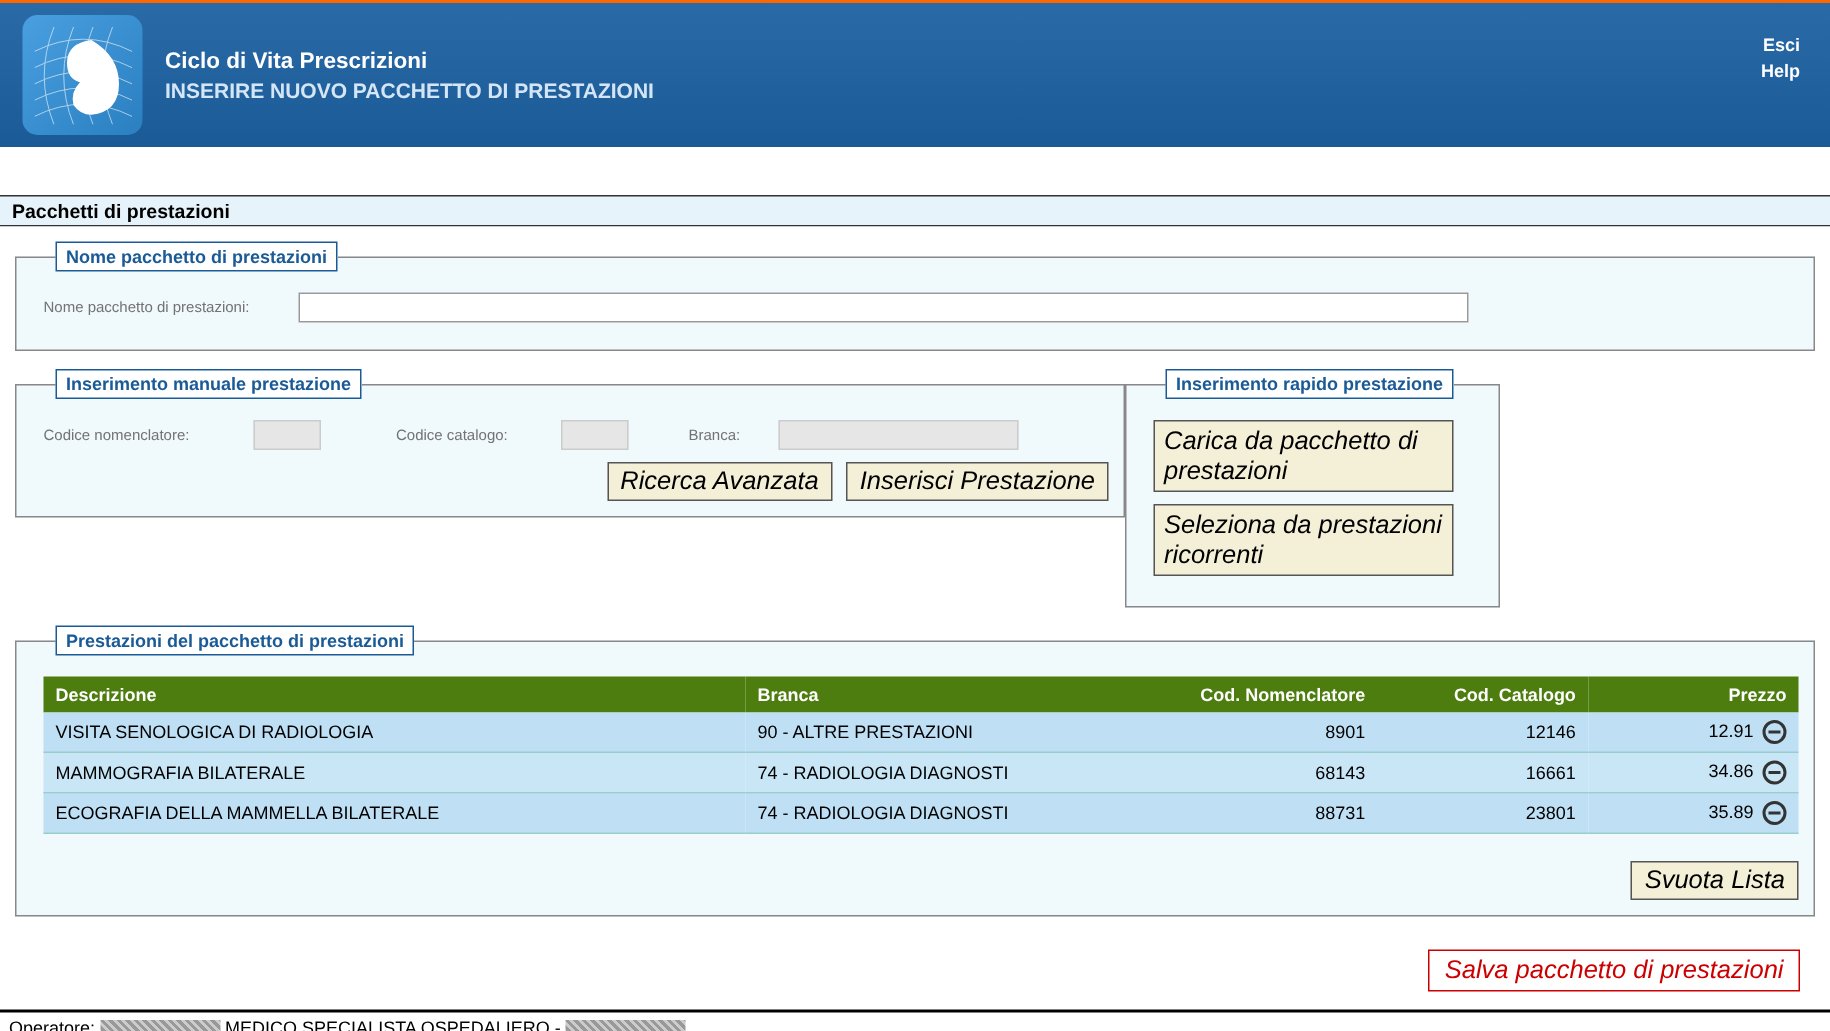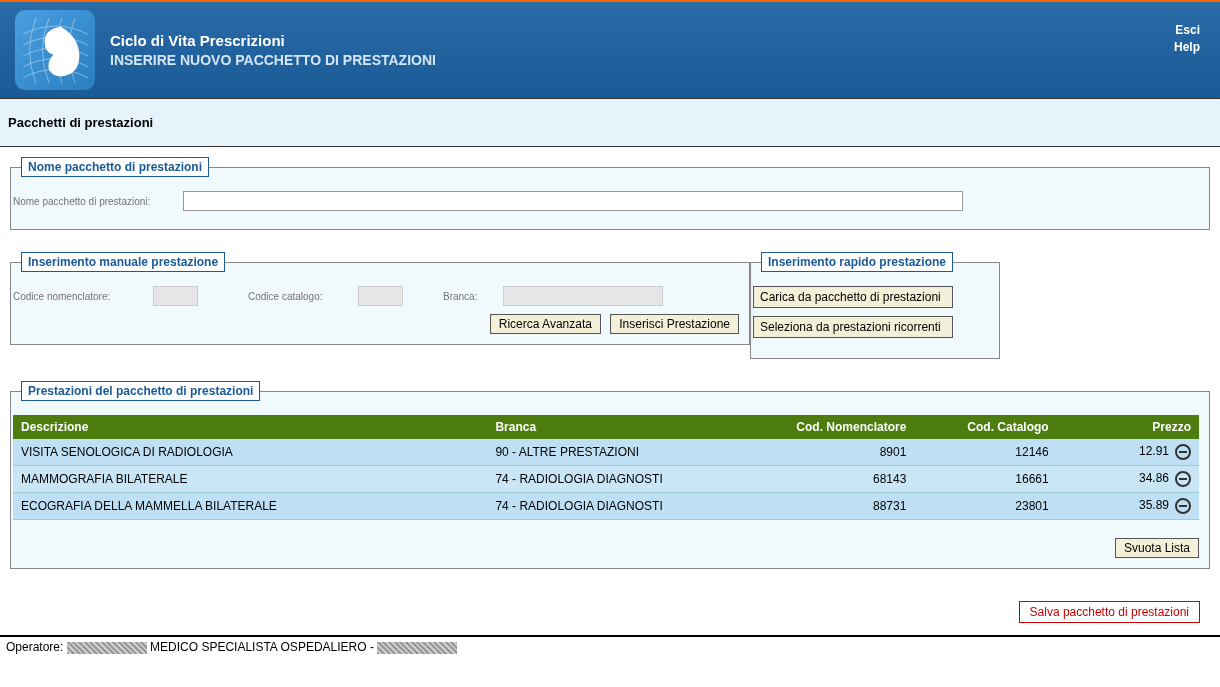--- a/index.html
+++ b/index.html
@@ -29,32 +29,33 @@
 .header-title { font-size: 20px; font-weight: bold; margin-bottom: 3px; }
 .header-subtitle { font-size: 15px; font-weight: bold; margin-bottom: 3px; }
 .header-action { font-size: 14px; font-weight: bold; color: #d4e6f5; }
 .header-links { position: absolute; right: 20px; top: 20px; text-align: right; }
 .header-links a { display: block; color: #fff; font-weight: bold; text-decoration: none; font-size: 12px; line-height: 1.4; }
 
 .section-title-bar {
   background: #e6f3fa;
   border-top: 1px solid #333;
   border-bottom: 1px solid #333;
-  padding: 16px 8px;
+  padding: 2px 8px;
   font-weight: bold;
   font-size: 13px;
+  margin-top: 32px;
 }
 
 .content { padding: 10px; background: #fff; }
 
 fieldset {
   border: 1px solid #888;
-  padding: 14px 10px 10px 2px;
+  padding: 14px 10px 10px 18px;
   background: #f0f9fc;
-  margin-bottom: 22px;
+  margin-bottom: 12px;
   position: relative;
 }
 legend {
   color: #1a5a96;
   font-weight: bold;
   font-size: 12px;
   padding: 2px 6px;
   border: 1px solid #1a5a96;
   background: #fff;
   margin-left: 8px;
@@ -72,22 +73,23 @@
 }
 .input-lg { width: 780px; }
 .input-sm { width: 45px; background: #e6e6e6 !important; border: 1px solid #ccc !important; }
 .input-md { width: 160px; background: #e6e6e6 !important; border: 1px solid #ccc !important; }
 .input-desc { width: 485px; }
 
 .btn {
   border: 1px solid #555;
   background: #f4f0d8;
   padding: 2px 8px;
-  font-size: 12px;
+  font-size: 17px;
   cursor: pointer;
+  font-style: italic;
 }
 .btn-wide { padding: 3px 10px; }
 .btn-red { border: 1px solid #cc0000; color: #cc0000; background: #fff; margin-left: 16px; }
 
 .two-col { display: flex; align-items: flex-start; }
 .col-left { flex: 0 0 740px; }
 .col-right { flex: 0 0 250px; }
 .col-right fieldset { padding-bottom: 12px; }
 .col-right .btn { display: block; width: 200px; margin-bottom: 8px; text-align: left; padding: 3px 6px; }
 

